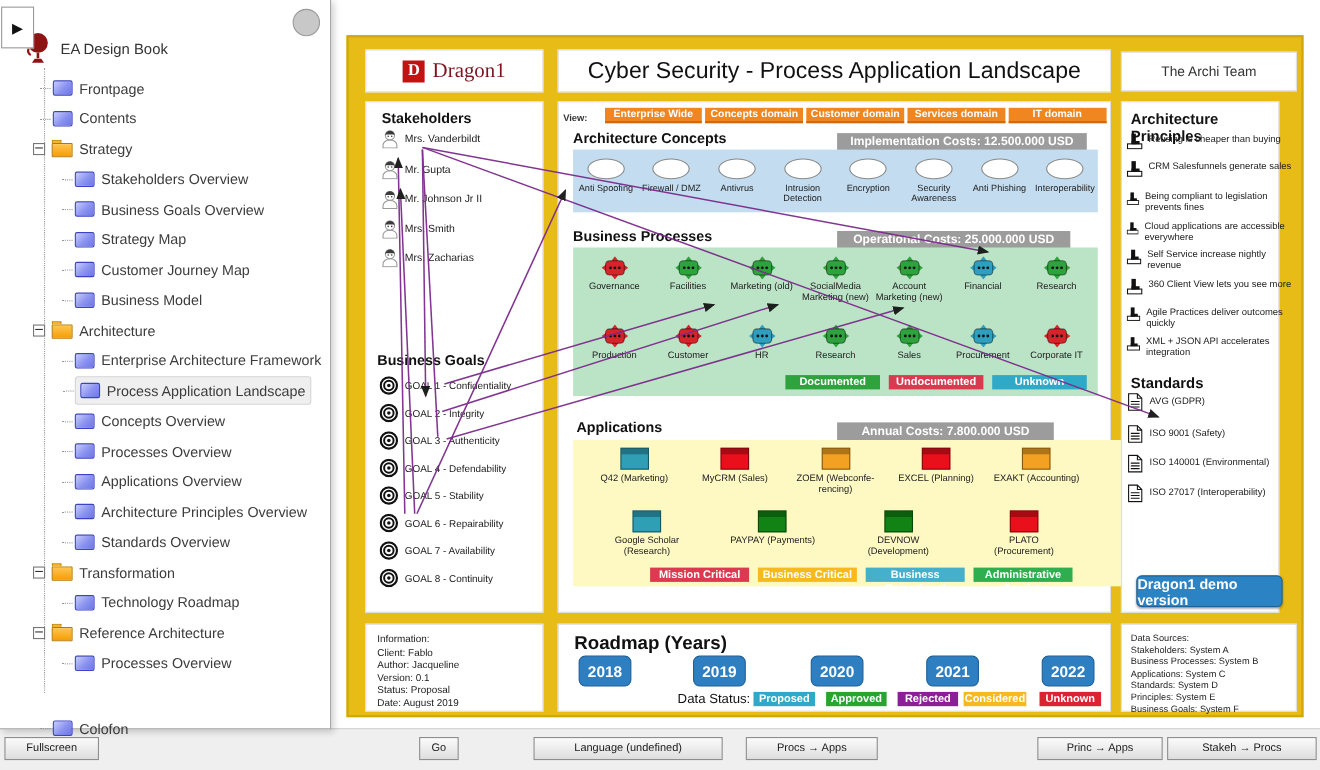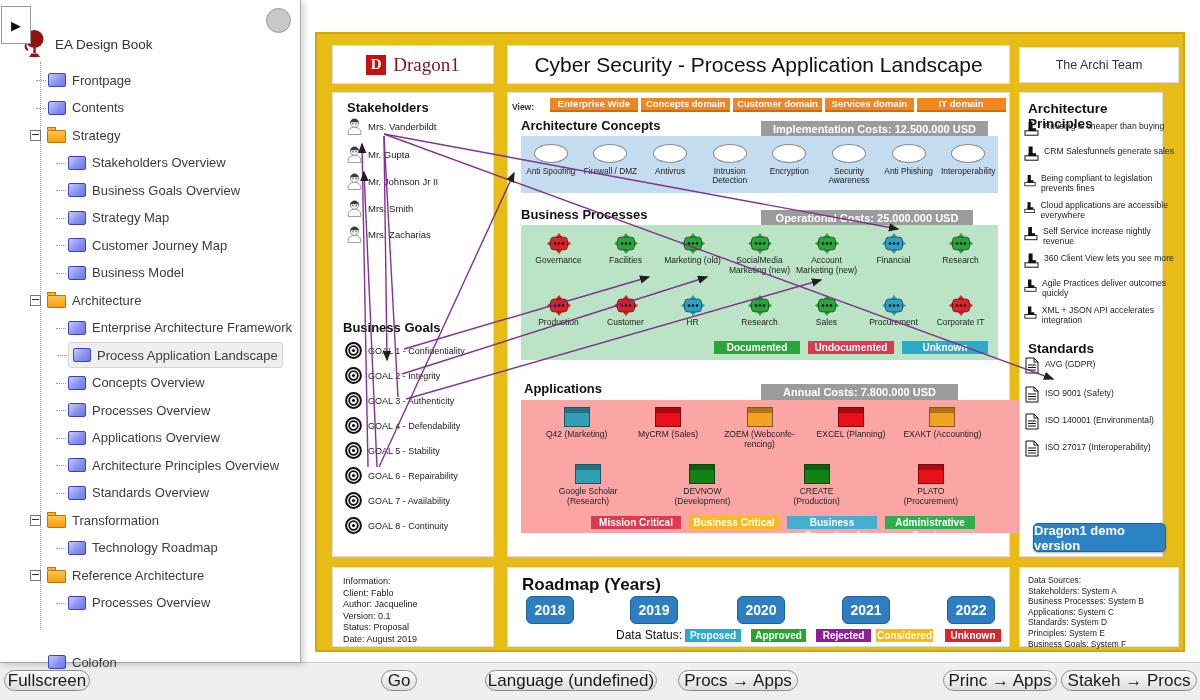--- a/index.html
+++ b/index.html
@@ -75,21 +75,21 @@
   #proc-badge{left:253px;top:117px;width:212px}
   #proc-panel{left:13px;top:132px;width:477px;height:135px;background:#bbe3c6}
   .proc-row{position:absolute;left:4px;width:469px;display:flex}
   .proc-col{flex:1;display:flex;flex-direction:column;align-items:center}
   .proc-label{font-size:8.5px;line-height:9.5px;text-align:center;margin-top:2px;color:#222}
   #proc-legend{position:absolute;right:10px;bottom:6px;display:flex;gap:8px}
   #proc-legend .chip{width:86px}
 
   #apps-h{position:absolute;left:16px;top:288px}
   #apps-badge{left:253px;top:291px;width:197px}
-  #apps-panel{left:13px;top:307px;width:558px;height:133px;background:#fca5a5}
+  #apps-panel{left:13px;top:307px;width:558px;height:133px;background:#fef9c3}
   .app-row{position:absolute;left:10px;width:457px;display:flex}
   .app-col{flex:1;display:flex;flex-direction:column;align-items:center}
   .app-icon{width:26px;height:20px;border:1px solid rgba(0,0,0,.45);box-sizing:border-box}
   .app-titlebar{height:5px;background:rgba(0,0,0,.28)}
   .app-label{font-size:8.5px;line-height:9.5px;text-align:center;margin-top:3px;color:#222;max-width:80px}
   #apps-legend{position:absolute;left:70px;bottom:4px;display:flex;gap:8px}
   #apps-legend .chip{width:90px}
 
   
   #stk-h{position:absolute;left:14px;top:7px}
@@ -112,21 +112,21 @@
             border-radius:6px;color:#fff;font-weight:bold;font-size:14px;display:flex;align-items:center;
             justify-content:center;cursor:pointer}
   #ds-label{position:absolute;left:108px;top:60px;font-size:12px;color:#111}
   .status-chip{position:absolute;top:61px}
 
   
   #conn-svg{position:absolute;left:0;top:0;width:1200px;height:700px;pointer-events:none;z-index:5}
   #bottombar{position:absolute;left:0;top:662px;width:1200px;height:38px;background:#efefef;
              border-top:1px solid #cfcfcf;z-index:4}
   .btn{position:absolute;top:7px;height:21px;background:linear-gradient(#fbfbfb,#dedede);
-       border:1px solid #8e8e8e;border-radius:12px;font-size:17px;color:#1a1a1a;display:flex;
+       border:1px solid #8e8e8e;border-radius:0;font-size:10px;color:#1a1a1a;display:flex;
        align-items:center;justify-content:center;box-sizing:border-box;cursor:pointer}
 </style>
 </head>
 <body>
 
 <div id="sidebar">
   <div id="expand-btn">
     <span>▶</span>
   </div>
   <div id="status-circle"></div>
@@ -651,27 +651,27 @@
           <div class="app-col">
             <div class="app-icon" style="background:#2E9FB5">
               <div class="app-titlebar"></div>
             </div>
             <div class="app-label">Google Scholar (Research)</div>
           </div>
           <div class="app-col">
             <div class="app-icon" style="background:#118214">
               <div class="app-titlebar"></div>
             </div>
-            <div class="app-label">DEVNOW (Development)</div>
+            <div class="app-label">PAYPAY (Payments)</div>
           </div>
           <div class="app-col">
             <div class="app-icon" style="background:#118214">
               <div class="app-titlebar"></div>
             </div>
-            <div class="app-label">CREATE (Production)</div>
+            <div class="app-label">DEVNOW (Development)</div>
           </div>
           <div class="app-col">
             <div class="app-icon" style="background:#E90F1B">
               <div class="app-titlebar"></div>
             </div>
             <div class="app-label">PLATO (Procurement)</div>
           </div>
         </div>
       <div id="apps-legend">
           <div class="chip" style="background:#DC3A50">Mission Critical</div>

